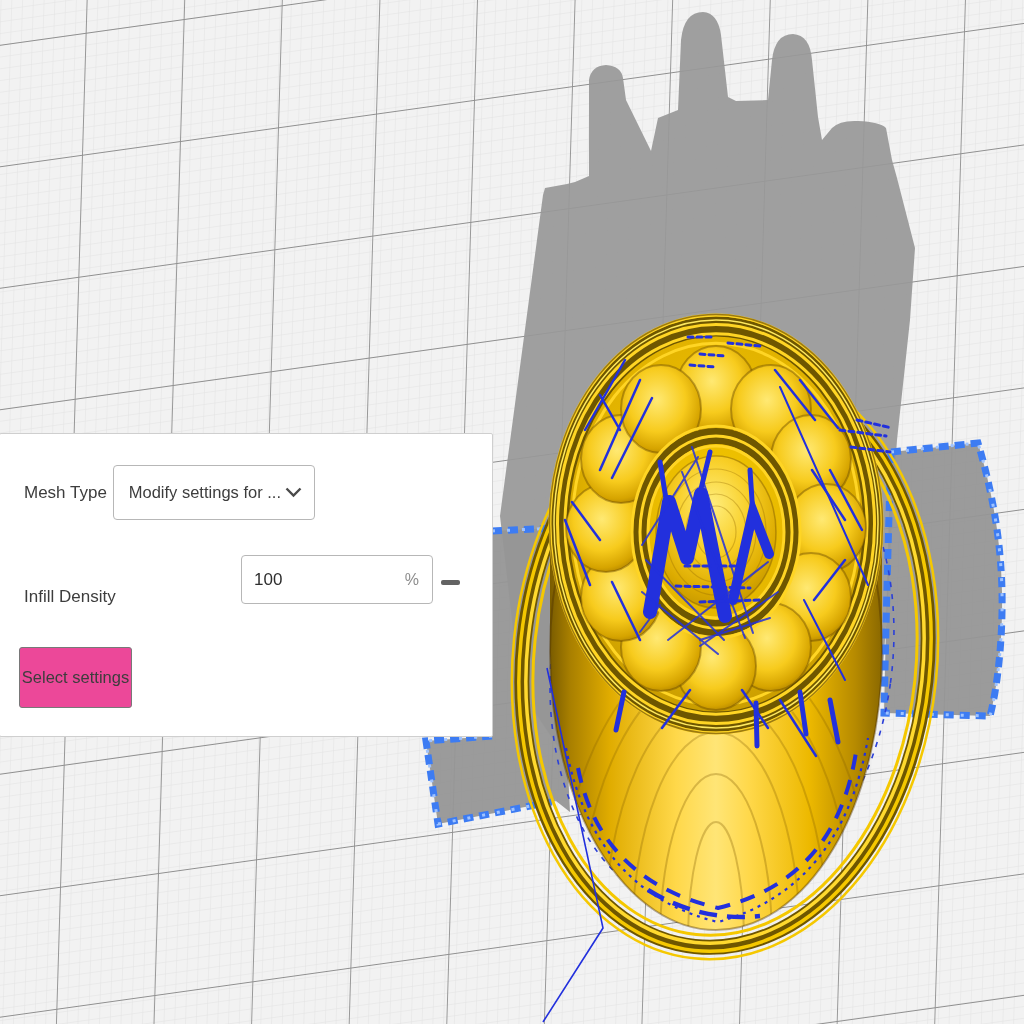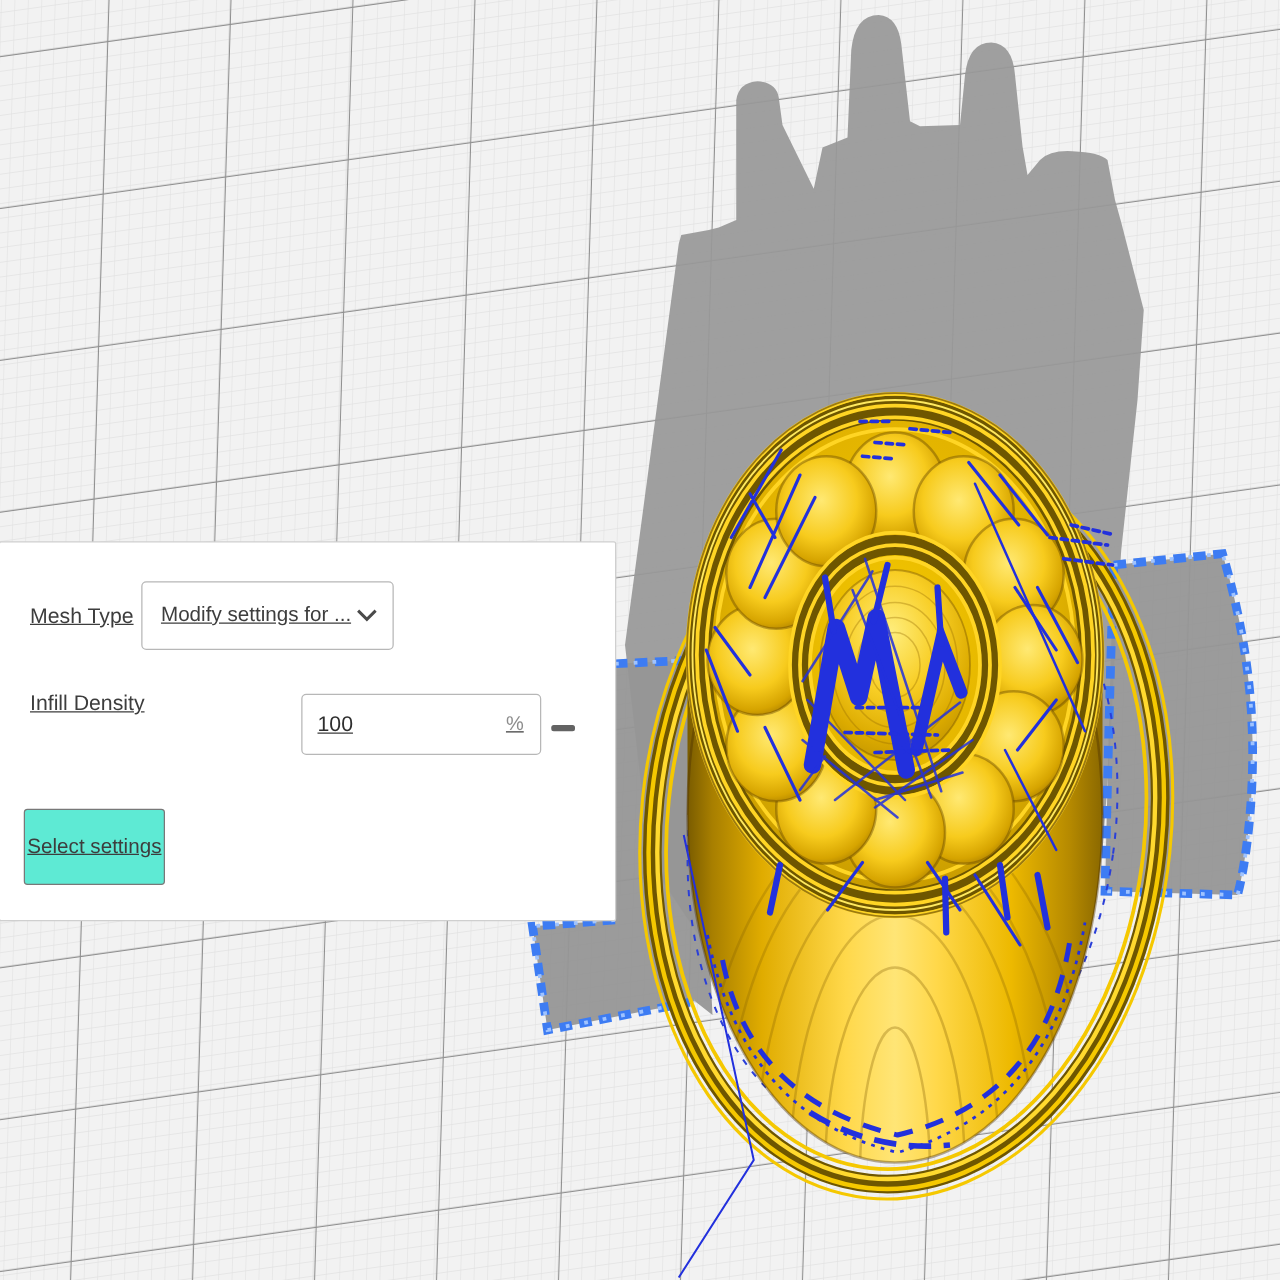--- a/index.html
+++ b/index.html
@@ -9,38 +9,38 @@
   }
   *{margin:0;padding:0;box-sizing:border-box;}
   html,body{width:1024px;height:1024px;overflow:hidden;font-family:"Liberation Sans",sans-serif;}
   .viewport{position:relative;width:1024px;height:1024px;background:var(--grid-bg);overflow:hidden;}
   svg.scene{position:absolute;left:0;top:0;}
   
   .panel{position:absolute;left:-1px;top:433px;width:494px;height:304px;background:var(--panel-bg);
          border:1px solid var(--panel-border);border-radius:2px;color:var(--text);}
   .panel .label{position:absolute;font-size:17px;color:var(--text);white-space:nowrap;}
   .lbl-mesh{left:24px;top:482px;}
-  .lbl-infill{left:24px;top:552px;}
+  .lbl-infill{left:24px;top:586px;}
   .panel .label, .dropdown, .field, .select-btn, .minus-btn{position:absolute;}
   .dropdown{left:113px;top:464px;width:202px;height:55px;border:1px solid var(--field-border);
             border-radius:4px;background:#fff;display:flex;align-items:center;cursor:default;}
   .dropdown .dd-text{font-size:16.5px;color:var(--text);padding-left:11px;white-space:nowrap;
                      overflow:hidden;flex:1;text-align:right;}
   .dropdown svg{margin:0 12px 0 4px;flex:none;}
   .field{left:241px;top:554px;width:192px;height:49px;border:1px solid var(--field-border);
          border-radius:4px;background:#fff;display:flex;align-items:center;}
   .field .val{font-size:17px;color:#2e2e2e;padding-left:12px;flex:1;}
   .field .unit{font-size:16px;color:var(--unit-gray);padding-right:13px;}
   .minus-btn{left:437px;top:568px;width:26px;height:26px;display:flex;align-items:center;
              justify-content:center;background:none;border:none;cursor:default;}
   .minus-bar{width:19px;height:5px;background:#636363;border-radius:2px;}
-  .select-btn{left:19px;top:646px;width:113px;height:61px;background:#5eead4;border:1px solid #787878;
+  .select-btn{left:19px;top:646px;width:113px;height:61px;background:#ec4899;border:1px solid #787878;
               border-radius:3px;font-size:16.5px;font-family:"Liberation Sans",sans-serif;color:var(--text);}
   
-  .panel .label,.dropdown,.field,.select-btn,.minus-btn{transform:translate(0,-433px);margin-top:0;text-decoration:underline;}
+  .panel .label,.dropdown,.field,.select-btn,.minus-btn{transform:translate(0,-433px);margin-top:0;}
   .panel>*{}
 </style>
 </head>
 <body>
 
 <div class="viewport">
 
 <svg class="scene" width="1024" height="1024" viewBox="0 0 1024 1024">
   <defs>
     <pattern id="minorGrid" width="10.8" height="11.8" patternUnits="userSpaceOnUse" x="88" y="46">

